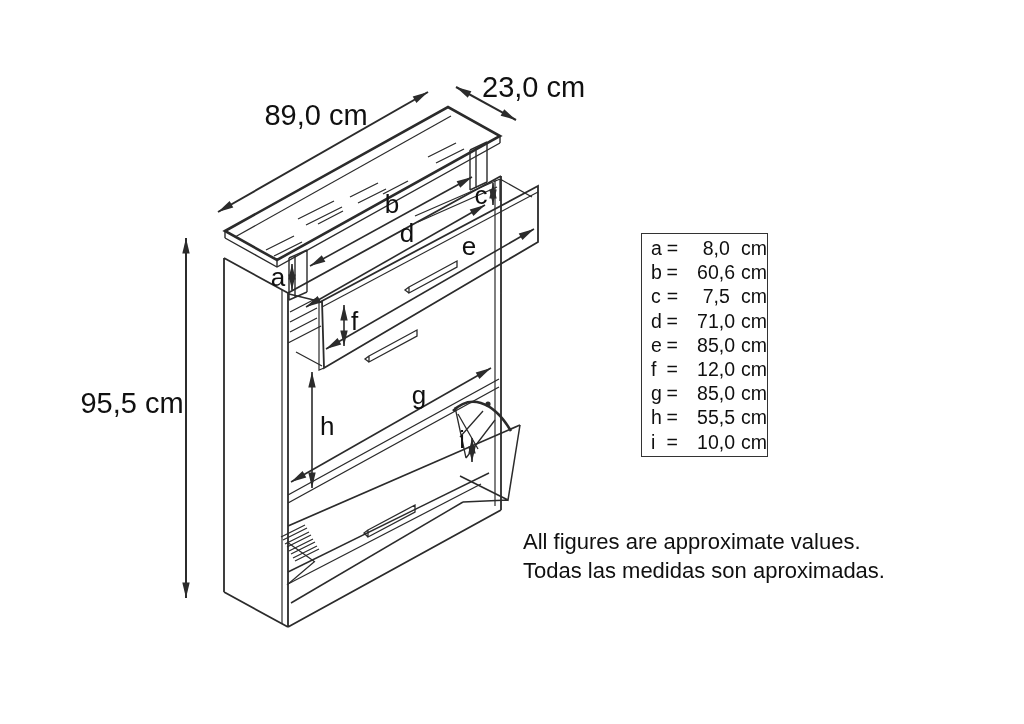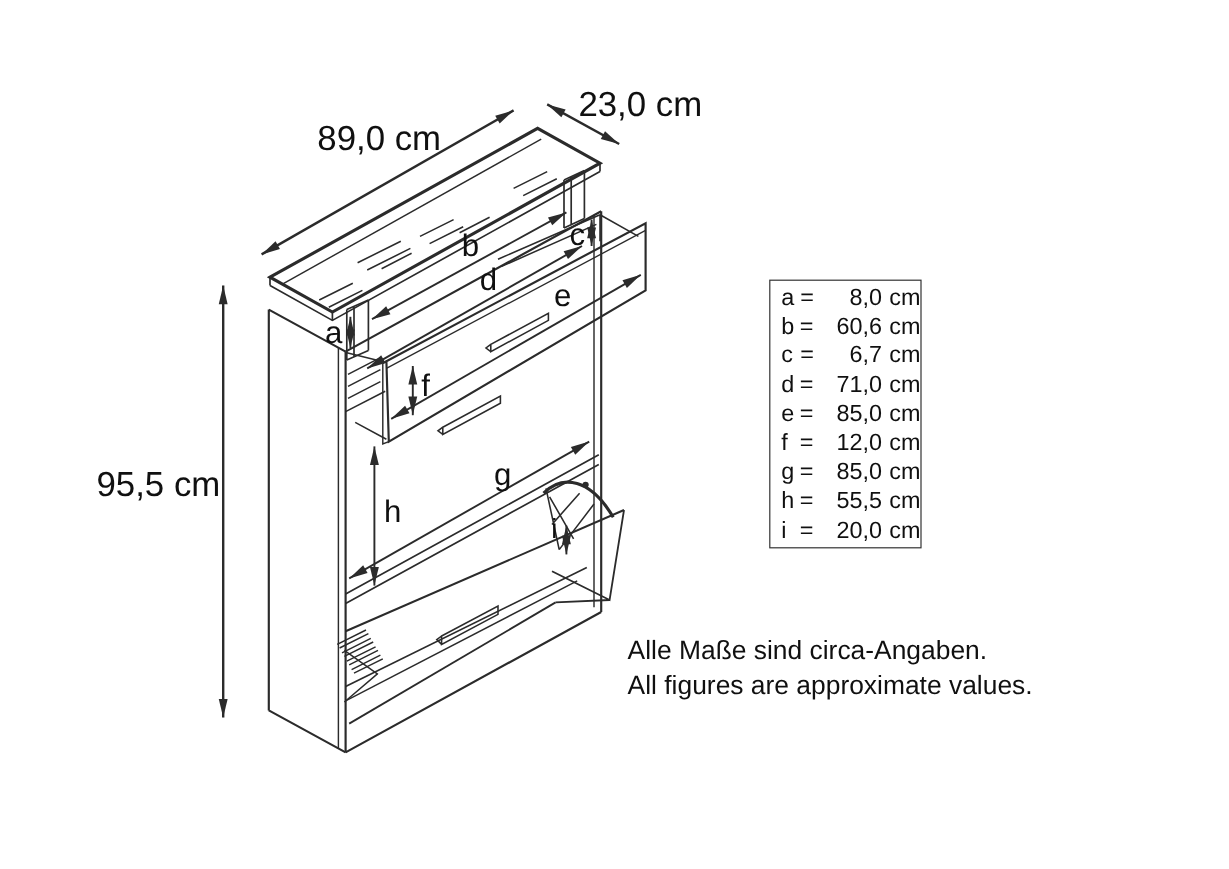--- a/index.html
+++ b/index.html
@@ -22,21 +22,21 @@
 
   
   .legend{
     position:absolute;left:630px;top:233px;width:127px;height:224px;
     border:1.6px solid #333;box-sizing:border-box;
     padding:3px 0 0 9px;
   }
   .lrow{display:flex;align-items:baseline;height:24.2px;font-size:19.5px;white-space:pre;}
   .ll{display:inline-block;width:14px;}
   .le{display:inline-block;width:20px;text-align:center;}
-  .lv{display:inline-block;width:42px;text-align:right;margin-left:16px;}
+  .lv{display:inline-block;width:42px;text-align:center;margin-left:16px;}
   .lu{display:inline-block;margin-left:6px;}
 
   
   .footnotes{
     position:absolute;left:512px;top:527px;width:500px;
     font-size:22px;line-height:29px;
   }
   .footnotes div{white-space:nowrap;}
 </style>
 </head>
@@ -147,27 +147,27 @@
   <text class="ltr" x="340" y="330" text-anchor="start">f</text>
   <text class="ltr" x="408" y="404" text-anchor="middle">g</text>
   <text class="ltr" x="309" y="435" text-anchor="start">h</text>
   <text class="ltr-sm" x="451" y="448" text-anchor="middle">i</text>
 </svg>
 
 
 <div class="legend">
   <div class="lrow"><span class="ll">a</span><span class="le">=</span><span class="lv">8,0</span><span class="lu">cm</span></div>
   <div class="lrow"><span class="ll">b</span><span class="le">=</span><span class="lv">60,6</span><span class="lu">cm</span></div>
-  <div class="lrow"><span class="ll">c</span><span class="le">=</span><span class="lv">6,7</span><span class="lu">cm</span></div>
+  <div class="lrow"><span class="ll">c</span><span class="le">=</span><span class="lv">7,5</span><span class="lu">cm</span></div>
   <div class="lrow"><span class="ll">d</span><span class="le">=</span><span class="lv">71,0</span><span class="lu">cm</span></div>
   <div class="lrow"><span class="ll">e</span><span class="le">=</span><span class="lv">85,0</span><span class="lu">cm</span></div>
   <div class="lrow"><span class="ll">f</span><span class="le">=</span><span class="lv">12,0</span><span class="lu">cm</span></div>
   <div class="lrow"><span class="ll">g</span><span class="le">=</span><span class="lv">85,0</span><span class="lu">cm</span></div>
   <div class="lrow"><span class="ll">h</span><span class="le">=</span><span class="lv">55,5</span><span class="lu">cm</span></div>
-  <div class="lrow"><span class="ll">i</span><span class="le">=</span><span class="lv">20,0</span><span class="lu">cm</span></div>
+  <div class="lrow"><span class="ll">i</span><span class="le">=</span><span class="lv">10,0</span><span class="lu">cm</span></div>
 </div>
 
 
 <div class="footnotes">
-  <div>Alle Maße sind circa-Angaben.</div>
   <div>All figures are approximate values.</div>
+  <div>Todas las medidas son aproximadas.</div>
 </div>
 </div>
 
 </body></html>

